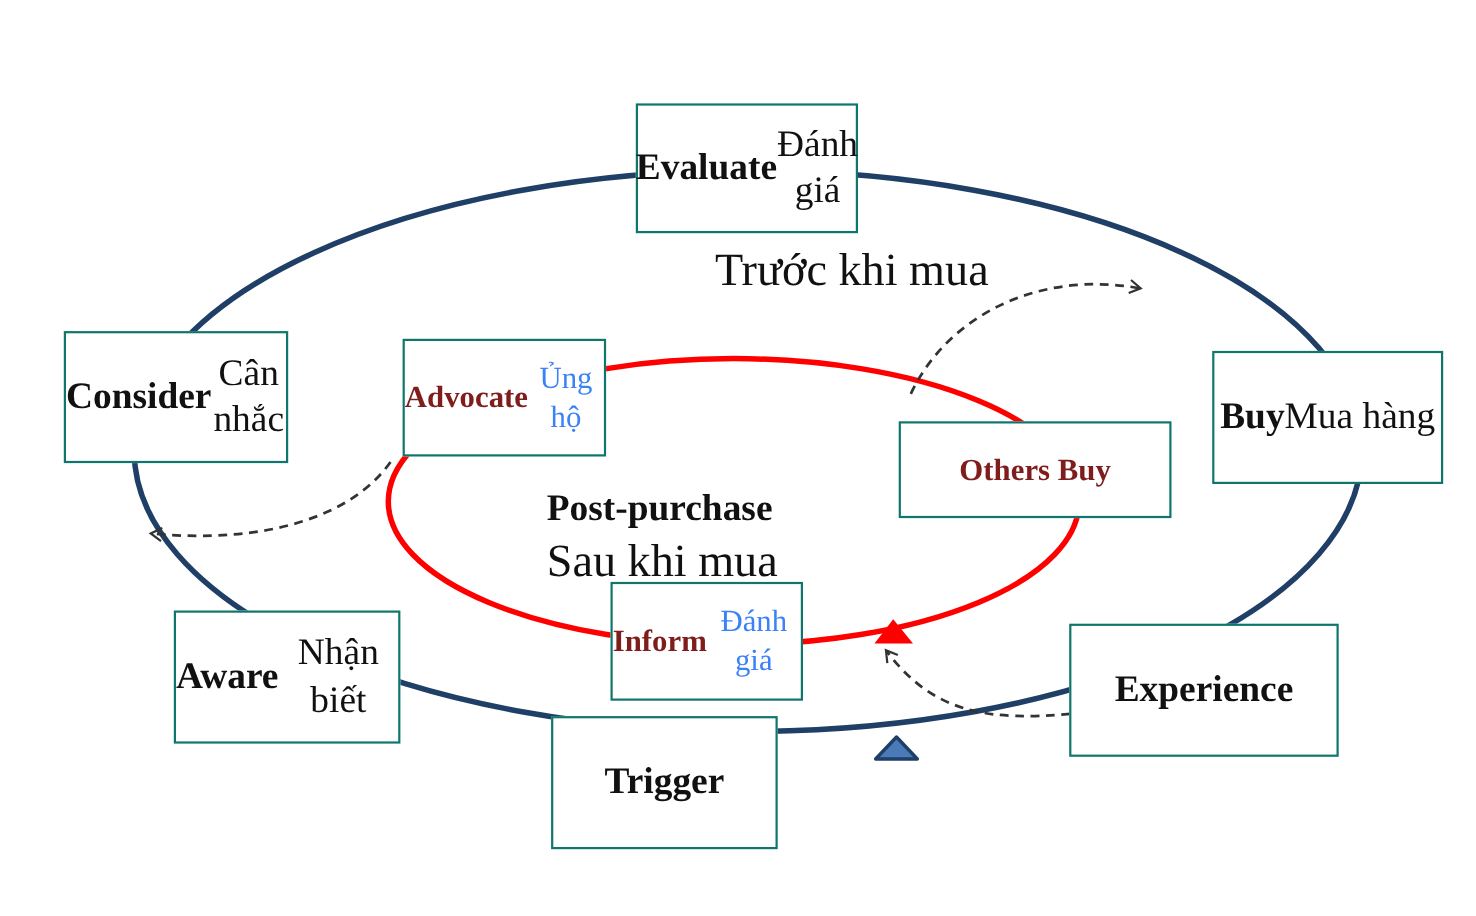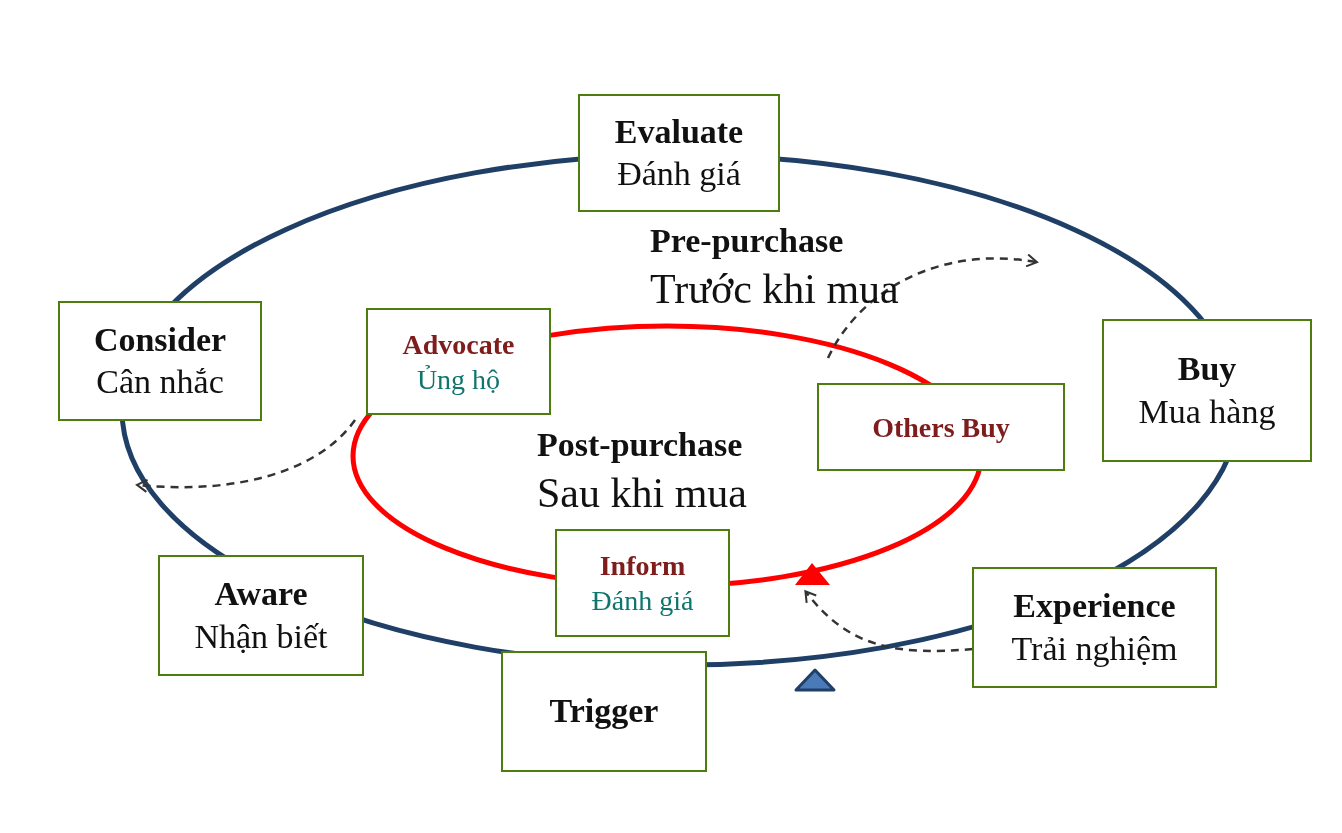--- a/index.html
+++ b/index.html
@@ -1,25 +1,25 @@
 <!DOCTYPE html>
 <html><head>
   <meta charset="utf-8">
   <style>
     html, body { margin:0; padding:0; background:#ffffff; }
     body { width:1342px; height:833px; position:relative; overflow:hidden;
            font-family:"Liberation Serif","DejaVu Serif",serif; }
     svg.canvas { position:absolute; left:0; top:0; }
-    .box { position:absolute; background:#ffffff; border:2px solid #4d7c0f;
-           box-sizing:border-box; display:flex; flex-direction:column;
+    .box { position:absolute; background:#ffffff; border:2px solid #0f766e;
+           box-sizing:border-box; display:flex; flex-direction:row;
            align-items:center; justify-content:center; text-align:center; line-height:1.25; }
     .box .t { font-weight:bold; font-size:34px; color:#111111; }
     .box .s { font-size:34px; color:#111111; }
     .box.red .t { font-size:28px; color:#7f1d1d; }
-    .box.red .s { font-size:28px; color:#0f766e; }
+    .box.red .s { font-size:28px; color:#3b82f6; }
     .label { position:absolute; line-height:1.25; color:#111111; }
     .label .t { font-weight:bold; font-size:34px; }
     .label .s { font-size:42px; }
   </style>
 </head>
 <body>
 
 <svg class="canvas" width="1342" height="833" viewBox="0 0 1342 833">
 
   <ellipse id="outer-ellipse" cx="680" cy="410" rx="558" ry="255" fill="none" stroke="#1f3f66" stroke-width="5"></ellipse>
@@ -37,27 +37,26 @@
   <path d="M973,649 C900,655 850,650 806,592" fill="none" stroke="#333333" stroke-width="2.5" stroke-dasharray="8,6" marker-end="url(#open-arrow)"></path>
 
   <polygon points="795,585 812,563 830,585" fill="#ff0000"></polygon>
   <polygon points="796,690 815,670 834,690" fill="#4a7ab8" stroke="#1f3f66" stroke-width="3" stroke-linejoin="round"></polygon>
 </svg>
 
 <div class="box" style="left:578px;top:94px;width:202px;height:118px;">
   <span class="t">Evaluate</span>
   <span class="s">Đánh giá</span>
 </div>
-<div class="box" style="left:1102px;top:319px;width:210px;height:143px;">
+<div class="box" style="left:1102px;top:319px;width:210px;height:121px;">
   <span class="t">Buy</span>
   <span class="s">Mua hàng</span>
 </div>
 <div class="box" style="left:972px;top:567px;width:245px;height:121px;">
   <span class="t">Experience</span>
-  <span class="s">Trải nghiệm</span>
 </div>
 <div class="box" style="left:501px;top:651px;width:206px;height:121px;text-align:right;">
   <span class="t">Trigger</span>
 </div>
 <div class="box" style="left:158px;top:555px;width:206px;height:121px;">
   <span class="t">Aware</span>
   <span class="s">Nhận biết</span>
 </div>
 <div class="box" style="left:58px;top:261px;width:204px;height:120px;margin-top:40px;">
   <span class="t">Consider</span>
@@ -70,19 +69,18 @@
 </div>
 <div class="box red" style="left:817px;top:383px;width:248px;height:88px;">
   <span class="t">Others Buy</span>
 </div>
 <div class="box red" style="left:555px;top:529px;width:175px;height:108px;">
   <span class="t">Inform</span>
   <span class="s">Đánh giá</span>
 </div>
 
 <div class="label" style="left:650px;top:220px;">
-  <div class="t">Pre-purchase</div>
   <div class="s">Trước khi mua</div>
 </div>
-<div class="label" style="left:497px;top:424px;margin-left:40px;">
+<div class="label" style="left:497px;top:442px;">
   <div class="t">Post-purchase</div>
   <div class="s">Sau khi mua</div>
 </div>
 
 </body></html>

